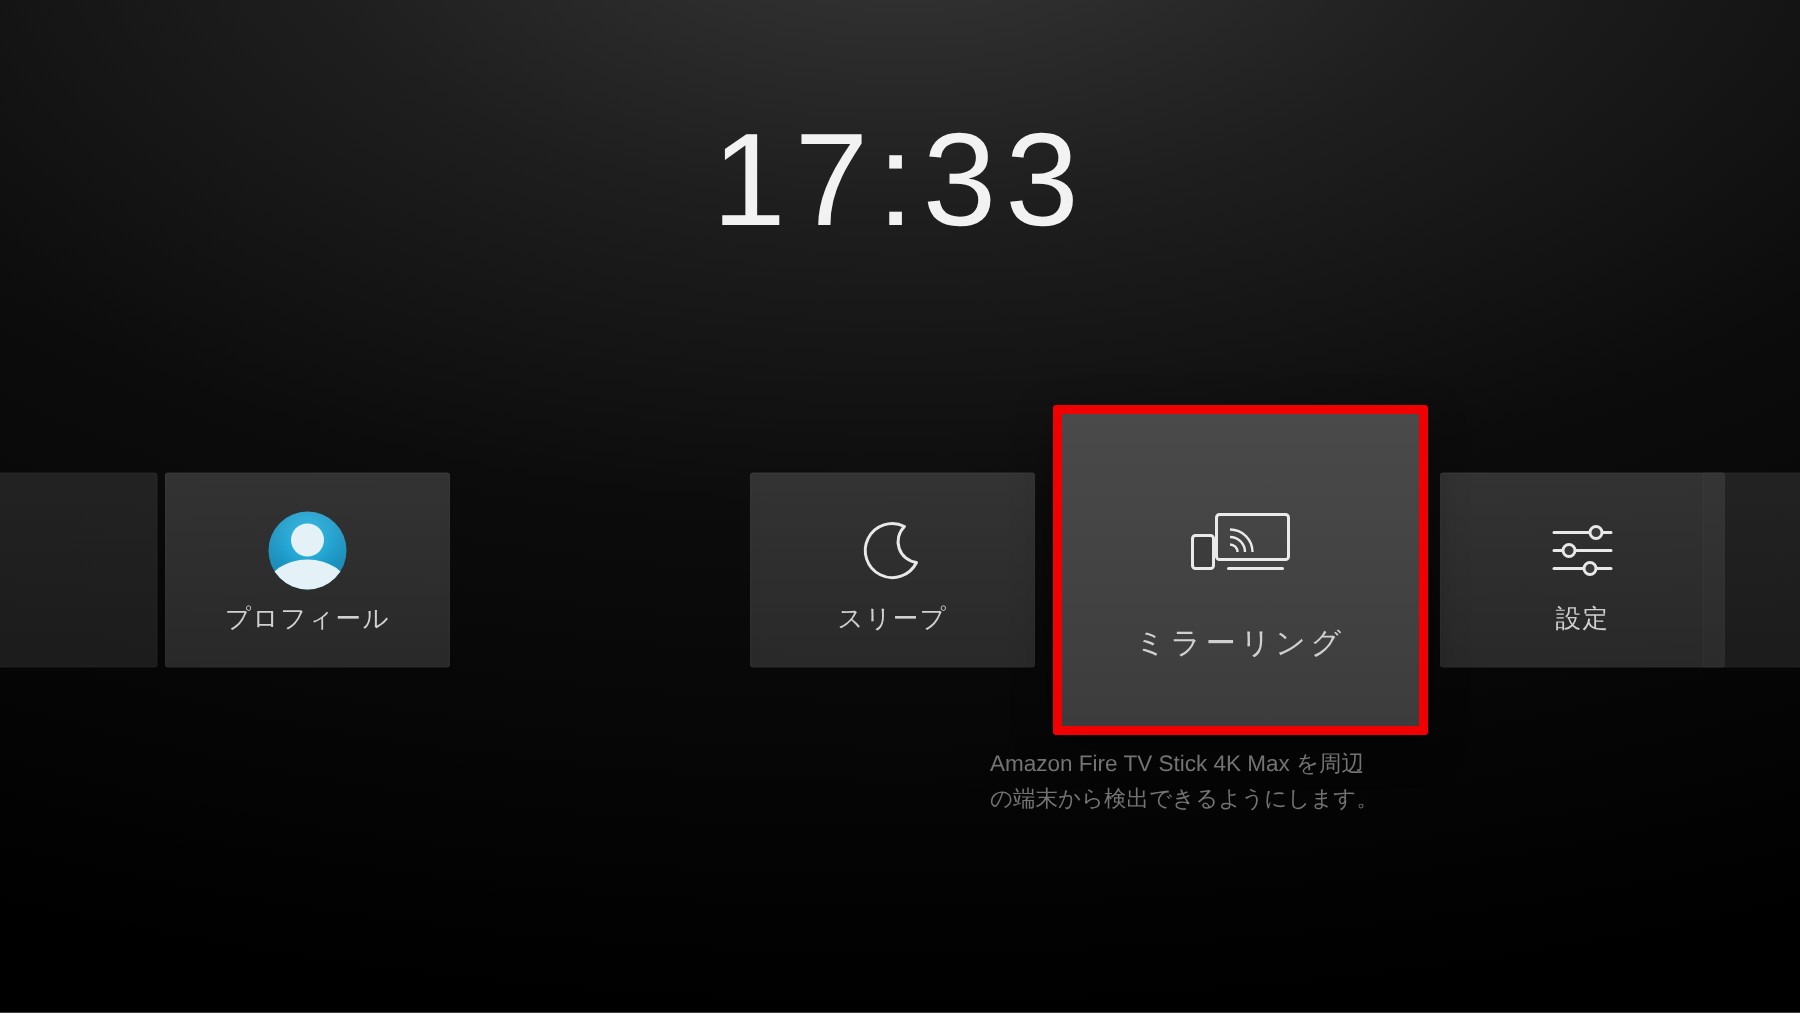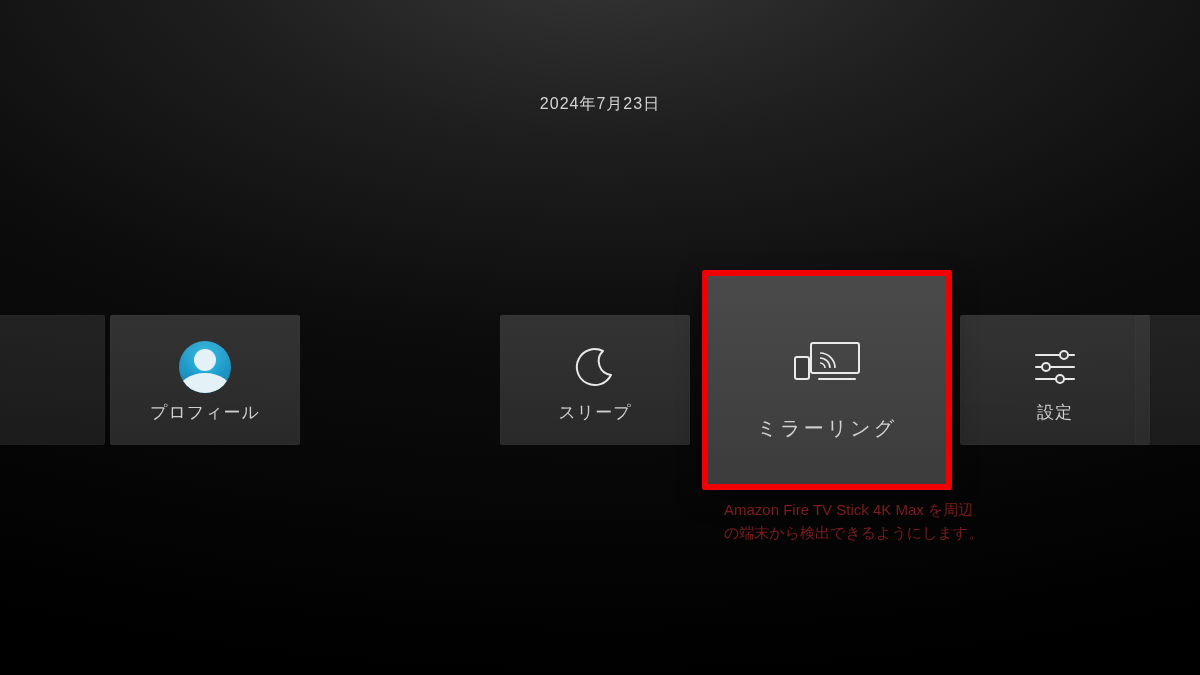--- a/index.html
+++ b/index.html
@@ -116,26 +116,26 @@
     left: 682px;
     top: -5px;
     width: 250px;
     height: 220px;
     box-sizing: border-box;
   }
 
   
   .description {
     position: absolute;
-    left: 724px;
+    left: 660px;
     top: 498px;
     width: 260px;
     font-size: 15px;
     line-height: 1.55;
-    color: #7f1d1d;
+    color: #737373;
     font-weight: 300;
   }
 
   
   .avatar-circle {
     width: 52px;
     height: 52px;
     border-radius: 50%;
     background: radial-gradient(circle at 50% 35%, #37c3eb 0%, #1893c2 55%, #117197 100%);
     position: relative;
@@ -167,21 +167,21 @@
     transform: translateX(-50%);
     z-index: 2;
   }
 
   svg { display: block; }
 </style>
 </head>
 <body>
 
 <div class="clock-wrap">
-  <div class="clock-date">2024年7月23日</div>
+  <div class="clock-time">17:33</div>
 </div>
 
 <div class="tile-row">
 
   <div class="tile edge-left">
     <div class="icon"></div>
     <div class="label"></div>
   </div>
 
   <div class="tile pos1">

